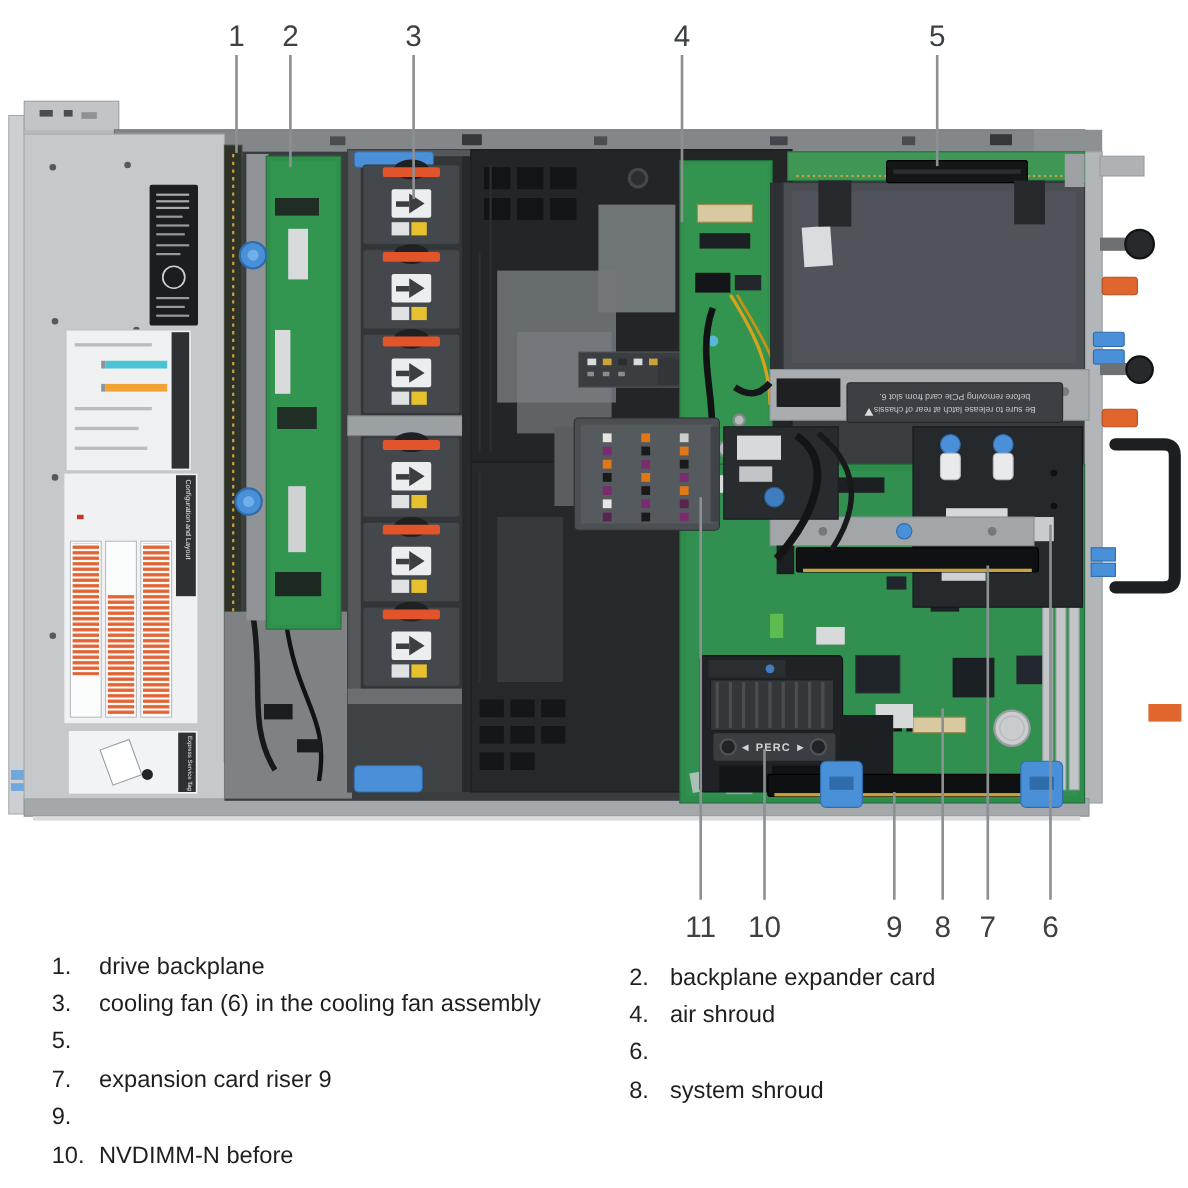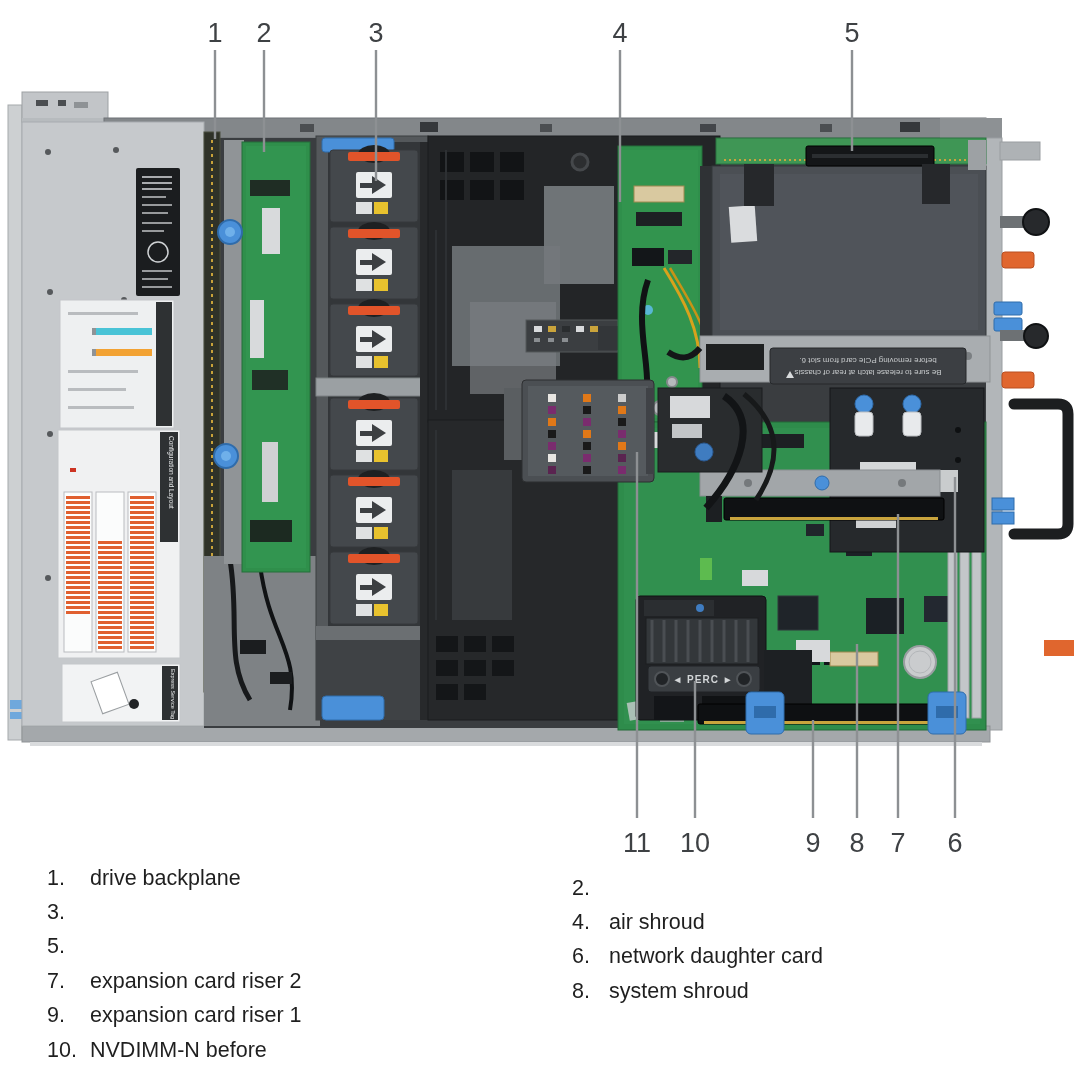--- a/index.html
+++ b/index.html
@@ -429,49 +429,49 @@
 </svg>
 
 
 <div class="legend-col" id="legend-left">
   <div class="legend-row">
     <span class="legend-num">1.</span>
     <span class="legend-label">drive backplane</span>
   </div>
   <div class="legend-row">
     <span class="legend-num">3.</span>
+    <span class="legend-label">cooling fan (6) in the cooling fan assembly</span>
   </div>
   <div class="legend-row">
     <span class="legend-num">5.</span>
   </div>
   <div class="legend-row">
     <span class="legend-num">7.</span>
-    <span class="legend-label">expansion card riser 2</span>
+    <span class="legend-label">expansion card riser 9</span>
   </div>
   <div class="legend-row">
     <span class="legend-num">9.</span>
-    <span class="legend-label">expansion card riser 1</span>
   </div>
   <div class="legend-row">
     <span class="legend-num">10.</span>
     <span class="legend-label">NVDIMM-N before</span>
   </div>
 </div>
 
 <div class="legend-col" id="legend-right">
   <div class="legend-row">
     <span class="legend-num">2.</span>
+    <span class="legend-label">backplane expander card</span>
   </div>
   <div class="legend-row">
     <span class="legend-num">4.</span>
     <span class="legend-label">air shroud</span>
   </div>
   <div class="legend-row">
     <span class="legend-num">6.</span>
-    <span class="legend-label">network daughter card</span>
   </div>
   <div class="legend-row">
     <span class="legend-num">8.</span>
     <span class="legend-label">system shroud</span>
   </div>
 </div>
 
 
 
 

